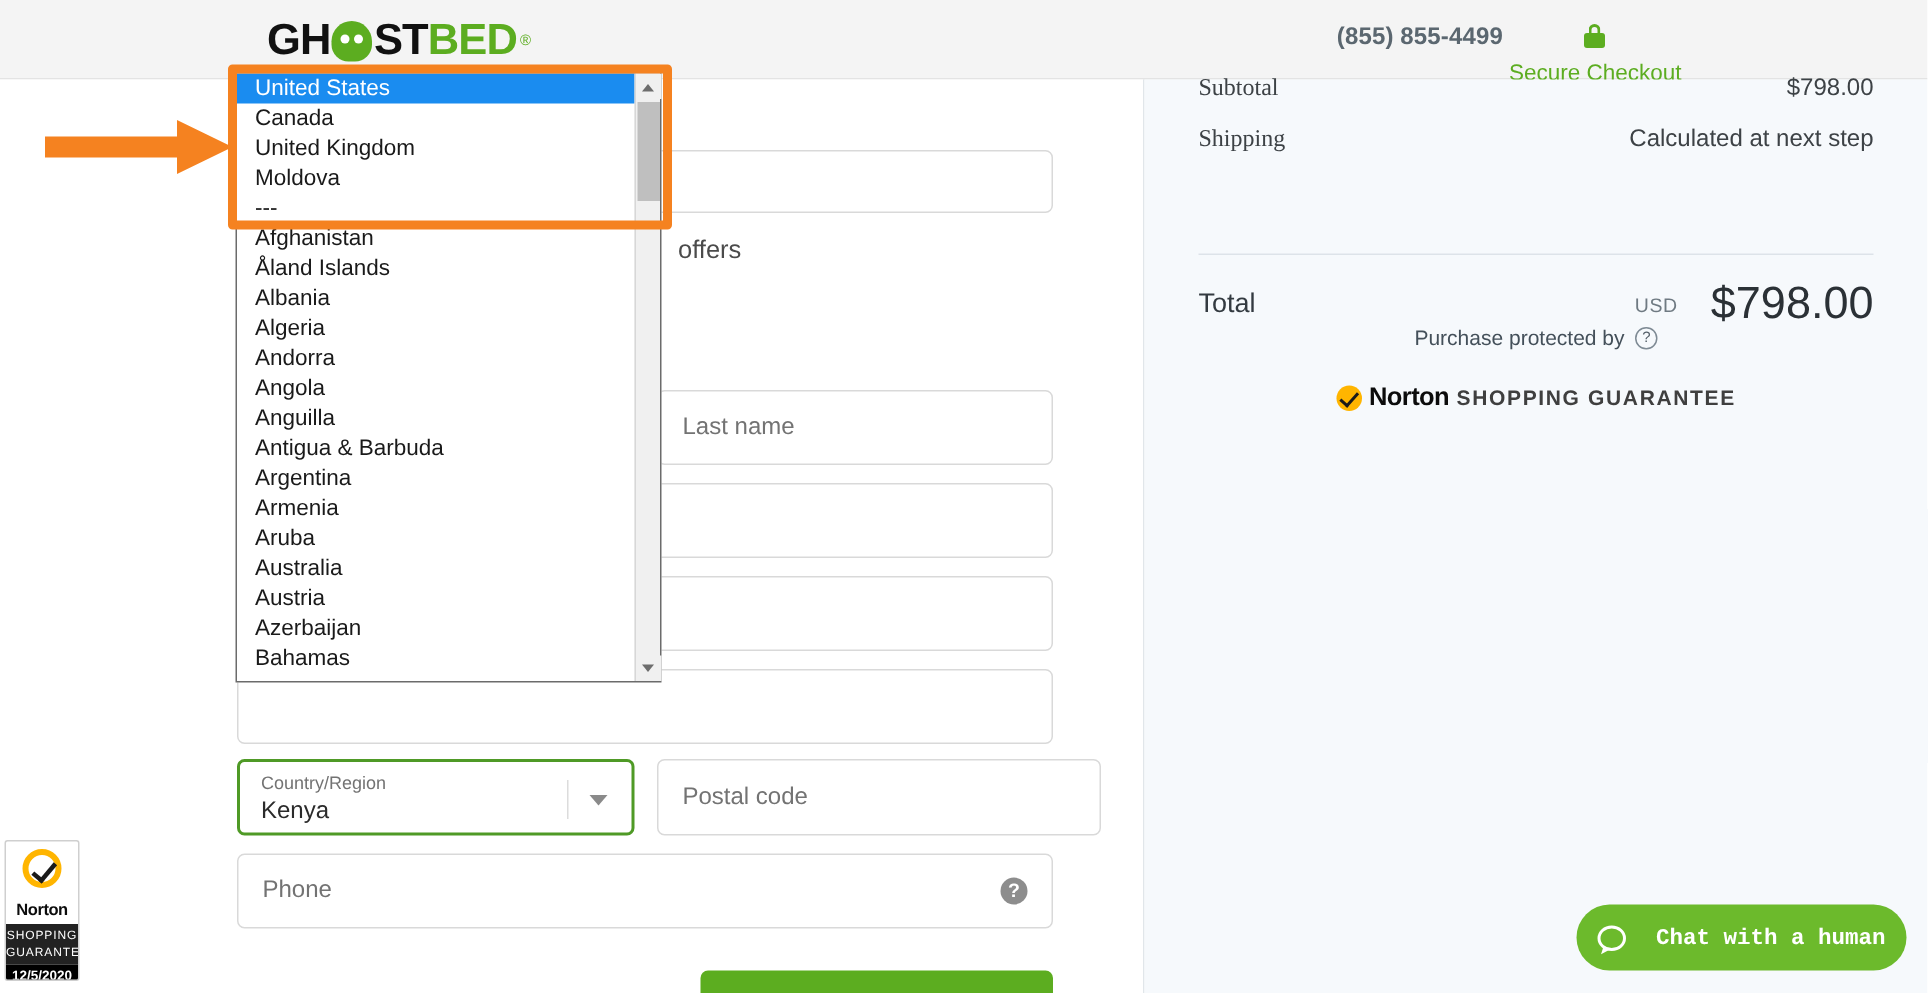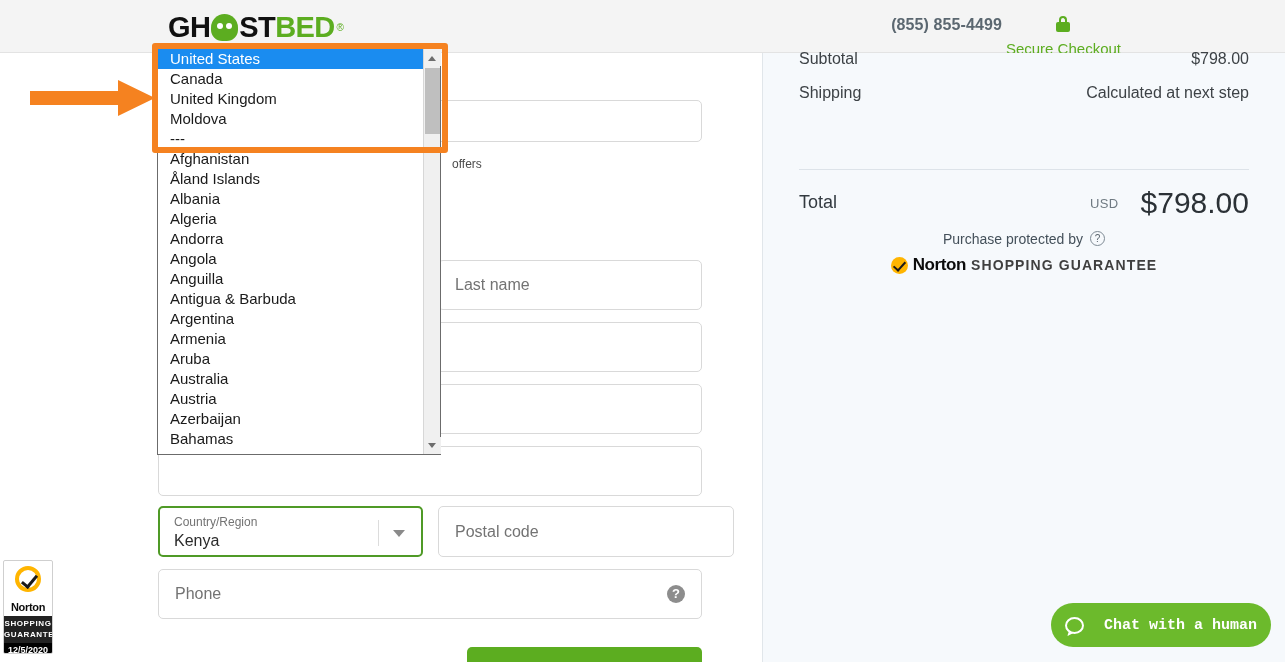--- a/index.html
+++ b/index.html
@@ -9,21 +9,21 @@
     overflow: hidden;
     background: #ffffff;
   }
   #root { position: relative; width: 1285px; height: 662px; overflow: hidden; }
 
   
   .header {
     position: absolute; left: 0; top: 0; width: 1285px; height: 53px;
     background: #f4f4f4; border-bottom: 1px solid #e3e3e3;
   }
-  .logo { position: absolute; left: 168px; top: 12px; display: flex; align-items: center; }
+  .logo { position: absolute; left: 178px; top: 12px; display: flex; align-items: center; }
   .logo-text { font-size: 29px; font-weight: bold; letter-spacing: -0.6px; line-height: 30px; }
   .logo-black { color: #111111; }
   .logo-green { color: #5cad20; }
   .ghost-o {
     display: inline-block; width: 27px; height: 27px; border-radius: 50% 50% 42% 42%;
     background: #5cad20; position: relative; vertical-align: -5px; margin: 0 1px;
   }
   .ghost-o::before, .ghost-o::after {
     content: ""; position: absolute; top: 9px; width: 6px; height: 6px;
     background: #ffffff; border-radius: 50%;
@@ -58,21 +58,21 @@
   .field .ph {
     position: absolute; left: 16px; top: 50%; transform: translateY(-50%);
     font-size: 16px; color: #737373;
   }
   .help-icon {
     position: absolute; right: 16px; top: 50%; transform: translateY(-50%);
     width: 18px; height: 18px; border-radius: 50%; background: #8d8d8d;
     color: #ffffff; font-size: 13px; font-weight: bold; text-align: center; line-height: 18px;
   }
 
-  .offers-text { position: absolute; left: 452px; top: 104px; font-size: 12px; color: #4b4b4b; }
+  .offers-text { position: absolute; left: 452px; top: 104px; font-size: 17px; color: #4b4b4b; }
 
   
   .country-select {
     position: absolute; left: 158px; top: 453px; width: 265px; height: 51px;
     border: 2px solid #4f9a26; border-radius: 5px; background: #ffffff;
   }
   .country-label { position: absolute; left: 14px; top: 7px; font-size: 12px; color: #737373; }
   .country-value { position: absolute; left: 14px; top: 24px; font-size: 16px; color: #2b2b2b; }
   .country-sep { position: absolute; right: 42px; top: 12px; width: 1px; height: 26px; background: #dcdcdc; }
   .caret-down {
@@ -116,32 +116,32 @@
   
   .anno-box {
     position: absolute; left: 152px; top: 43px; width: 296px; height: 110px;
     border: 6px solid #f58220; border-radius: 3px; z-index: 60; pointer-events: none;
   }
   .anno-arrow { position: absolute; left: 30px; top: 80px; z-index: 60; }
 
   
   .summary { position: absolute; left: 763px; top: 53px; width: 522px; height: 609px; background: #f6f9fc; }
   .sum-row { position: absolute; left: 36px; width: 450px; display: flex; justify-content: space-between; align-items: baseline; }
-  .sum-label { font-size: 16px; color: #3d4246; }
+  .sum-label { font-size: 16px; color: #3d4246; font-family: Liberation Serif, serif; }
   .sum-value { font-size: 16px; color: #3d4246; }
   .sum-hr { position: absolute; left: 36px; top: 116px; width: 450px; height: 1px; background: #dde3e9; }
   .total-row { position: absolute; left: 36px; top: 133px; width: 450px; display: flex; justify-content: space-between; align-items: baseline; }
   .total-label { font-size: 18px; color: #333a40; }
   .total-right { display: flex; align-items: center; gap: 22px; }
   .total-cur { font-size: 13px; color: #6f7a82; letter-spacing: 0.4px; }
   .total-amt { font-size: 30px; color: #2b3136; }
 
   .protected {
-    position: absolute; left: 0; top: 178px; width: 522px;
-    display: flex; justify-content: center; align-items: flex-start; gap: 7px;
+    position: absolute; left: 0; top: 164px; width: 522px;
+    display: flex; justify-content: center; align-items: flex-end; gap: 7px;
     font-size: 14px; color: #44505a;
   }
   .q-circle {
     width: 15px; height: 15px; border-radius: 50%; border: 1px solid #7e8a94;
     font-size: 10px; color: #58636c; text-align: center; line-height: 13px;
   }
   .norton-line {
     position: absolute; left: 0; top: 202px; width: 522px;
     display: flex; justify-content: center; align-items: center; gap: 5px;
   }
@@ -194,21 +194,21 @@
   .seal-ring::after {
     content: ""; position: absolute; left: 6px; top: 2px; width: 6px; height: 13px;
     border: solid #1a1a1a; border-width: 0 3px 3px 0; transform: rotate(40deg);
   }
   .seal-norton {
     position: absolute; left: 0; bottom: 3px; width: 100%; text-align: center;
     font-size: 11px; font-weight: bold; color: #0c0c0c; letter-spacing: -0.3px;
   }
   .seal-mid {
     background: #222222; color: #ffffff; text-align: center;
-    font-size: 8px; font-weight: bold; letter-spacing: 0.6px; line-height: 11px; padding: 2px 0 3px;
+    font-size: 8px; font-weight: normal; letter-spacing: 0.6px; line-height: 11px; padding: 2px 0 3px;
   }
   .seal-date {
     background: #000000; color: #ffffff; text-align: center;
     font-size: 9px; font-weight: bold; line-height: 14px;
   }
 </style>
 </head>
 <body>
 
 <div id="root">

